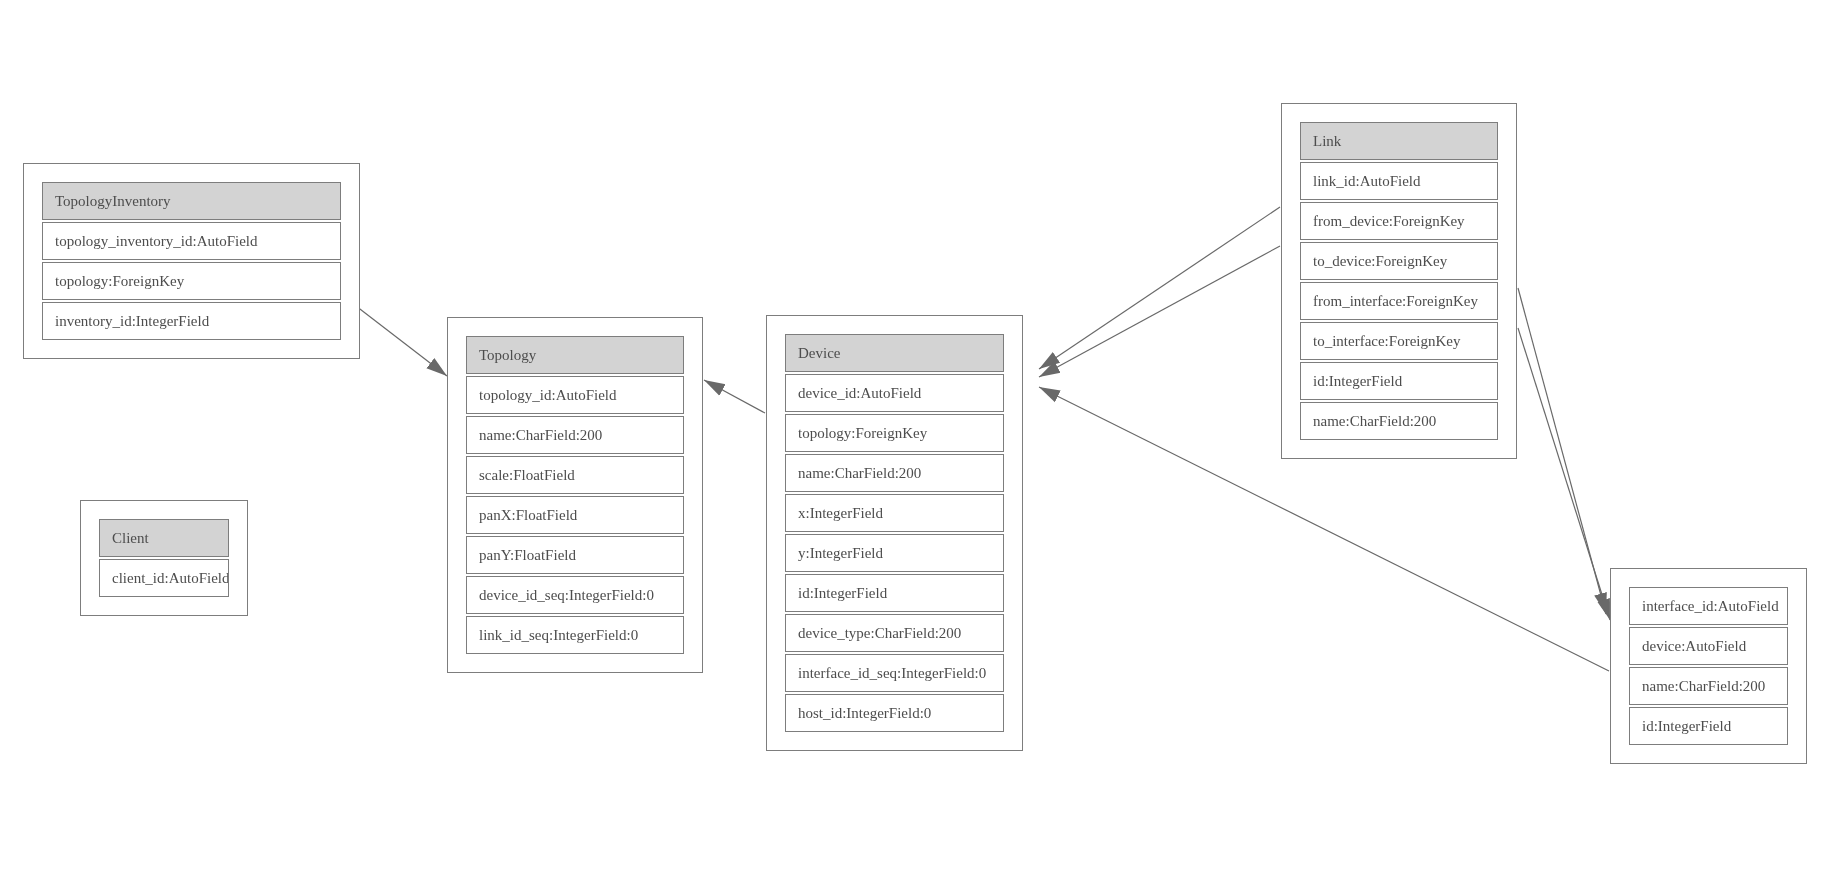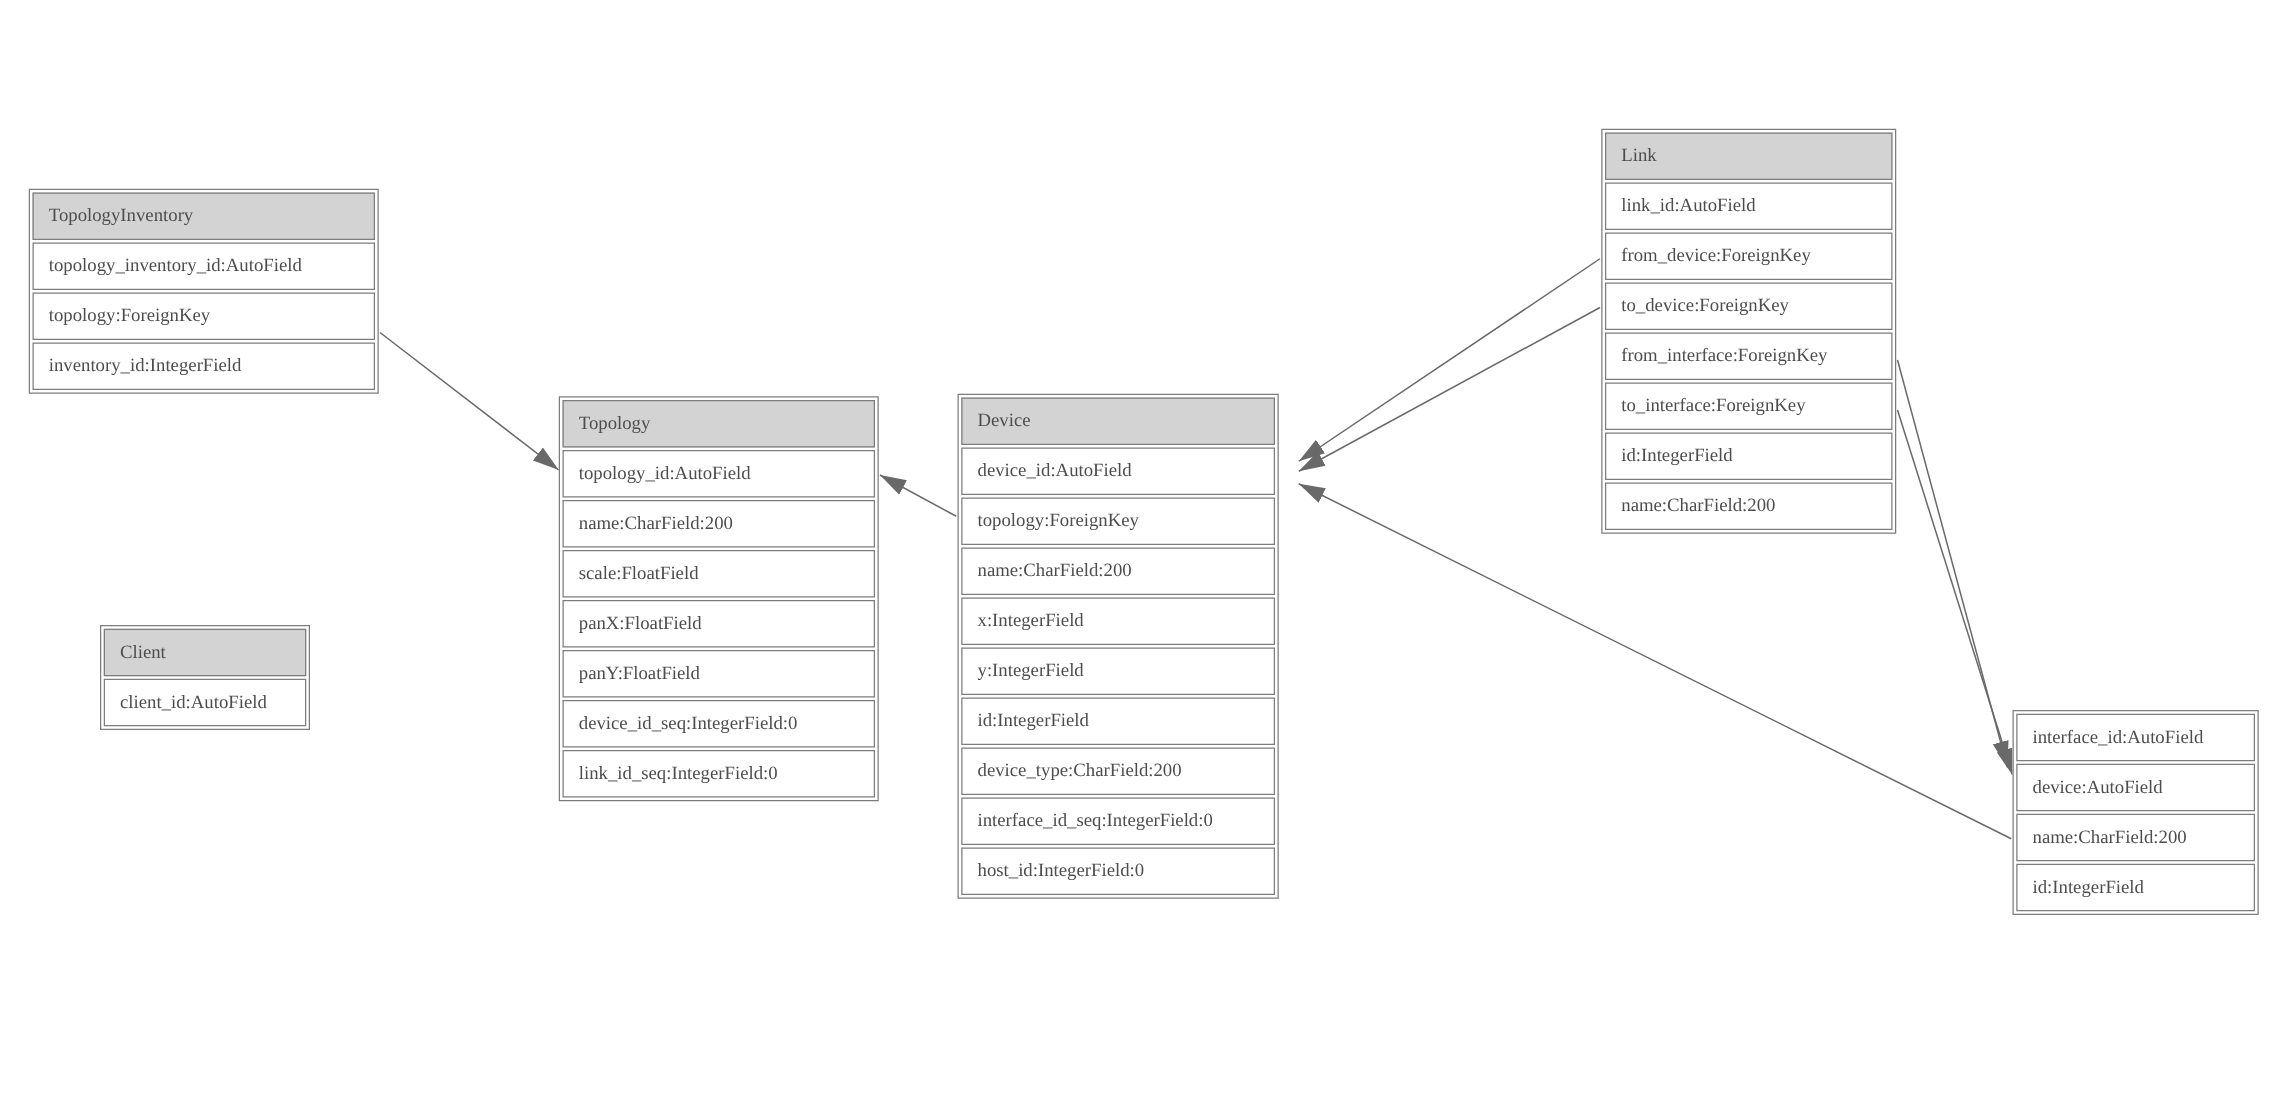--- a/index.html
+++ b/index.html
@@ -15,21 +15,21 @@
     width:1824px;height:874px;overflow:hidden;position:relative;
     font-family:"Liberation Serif","DejaVu Serif",serif;
   }
   #canvas{position:absolute;left:0;top:0;width:1824px;height:874px;}
   #edges{position:absolute;left:0;top:0;width:1824px;height:874px;}
   .entity{
     position:absolute;
     box-sizing:border-box;
     background:var(--bg);
     border:1px solid var(--border);
-    padding:2px;
+    padding:18px;
   }
   .cell{
     box-sizing:border-box;
     border:1px solid var(--border);
     height:38px;
     margin-top:2px;
     display:flex;
     align-items:center;
     padding:0 8px 0 12px;
     font-size:15px;
@@ -56,21 +56,21 @@
       <line x1="304" y1="266" x2="447" y2="376" marker-end="url(#arrow)"></line>
       <line x1="765" y1="413" x2="704" y2="380" marker-end="url(#arrow)"></line>
       <line x1="1280" y1="207" x2="1039" y2="369" marker-end="url(#arrow)"></line>
       <line x1="1280" y1="246" x2="1039" y2="377" marker-end="url(#arrow)"></line>
       <line x1="1518" y1="288" x2="1606" y2="614" marker-end="url(#arrow)"></line>
       <line x1="1518" y1="328" x2="1610" y2="620" marker-end="url(#arrow)"></line>
       <line x1="1609" y1="671" x2="1039" y2="387" marker-end="url(#arrow)"></line>
     </g>
   </svg>
 
-  <div class="entity" style="left:23px; top:151px; width:280px;">
+  <div class="entity" style="left:23px; top:163px; width:337px;">
       <div class="cell hdr">TopologyInventory</div>
       <div class="cell">topology_inventory_id:AutoField</div>
       <div class="cell">topology:ForeignKey</div>
       <div class="cell">inventory_id:IntegerField</div>
     </div>
 
   <div class="entity" style="left:447px; top:317px; width:256px;">
       <div class="cell hdr">Topology</div>
       <div class="cell">topology_id:AutoField</div>
       <div class="cell">name:CharField:200</div>

